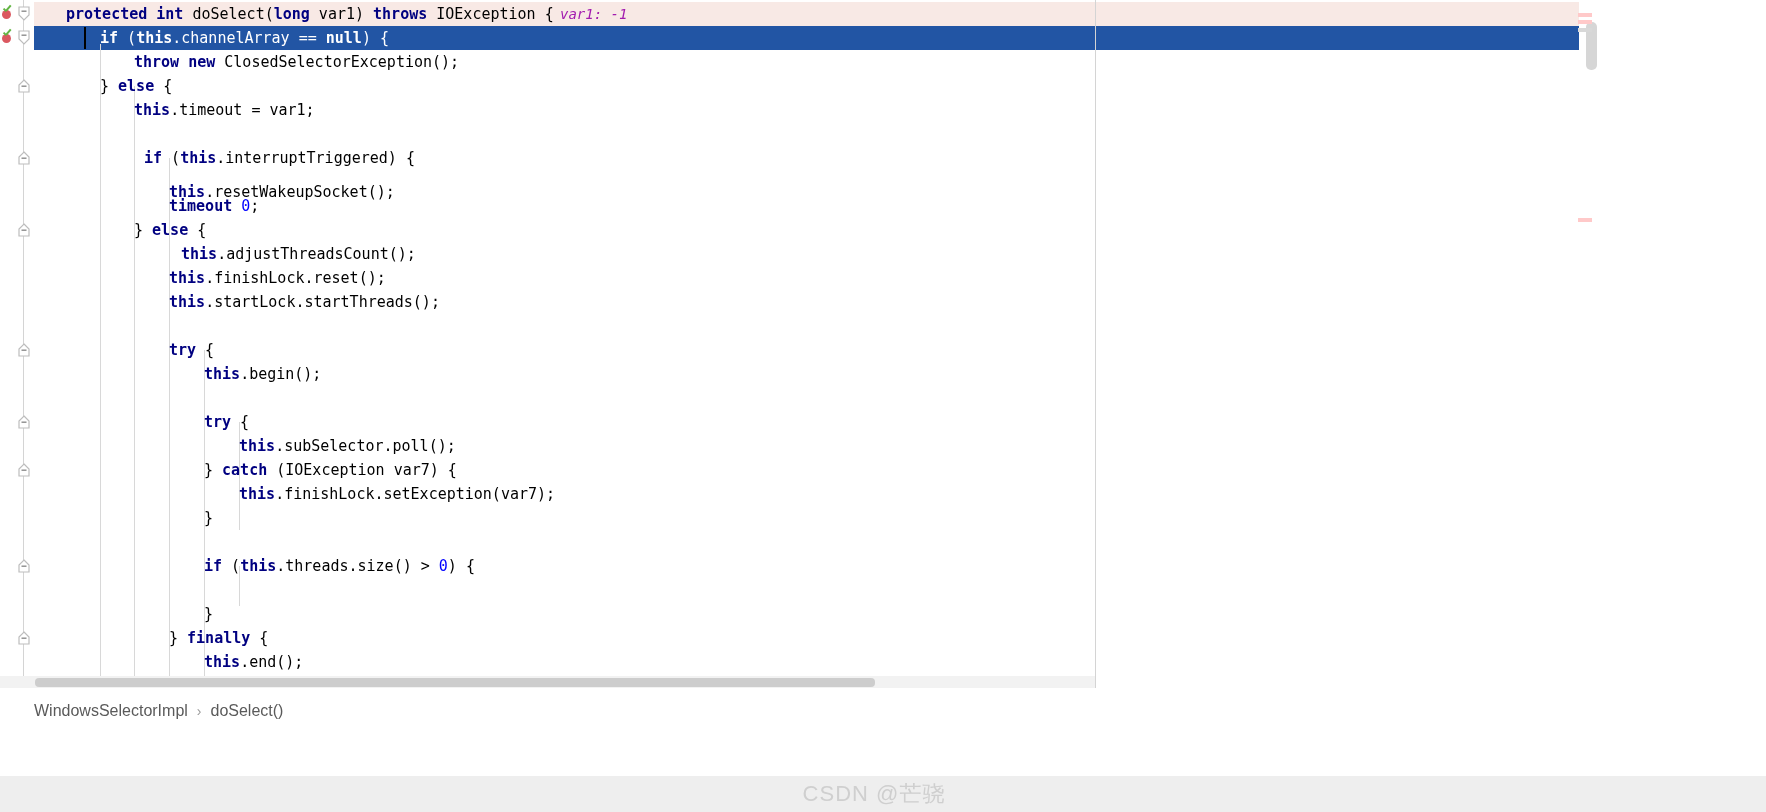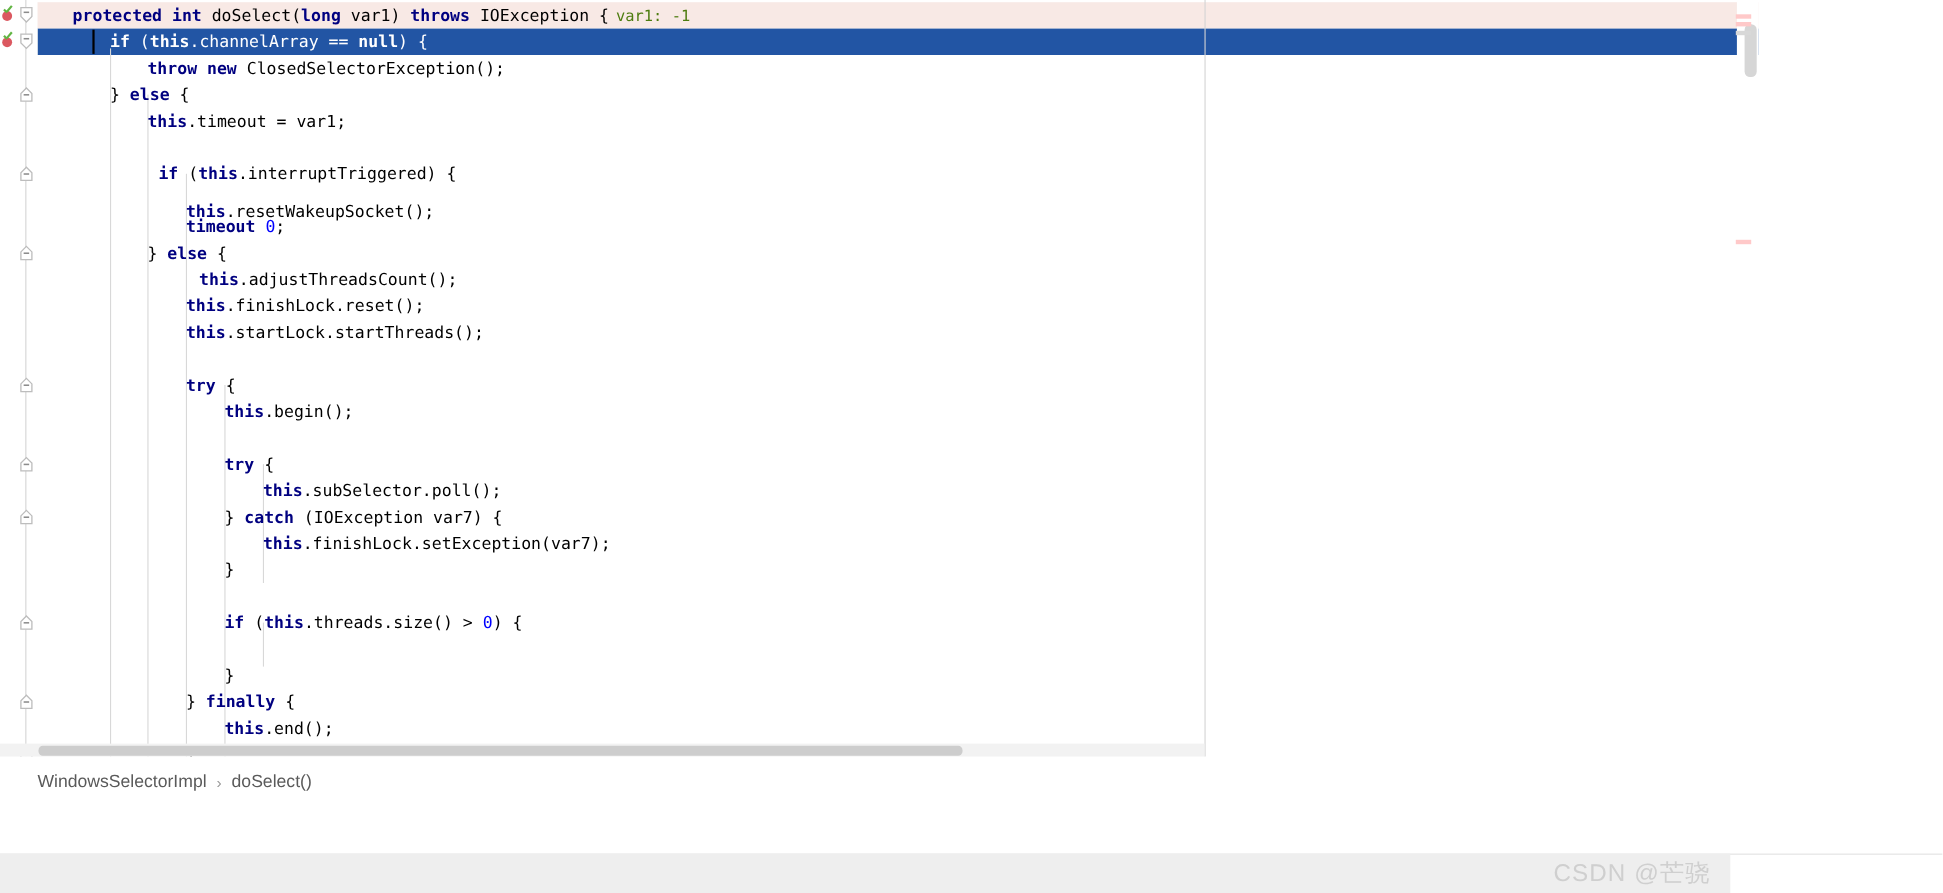--- a/index.html
+++ b/index.html
@@ -155,21 +155,22 @@
     font-size: 15px;
     color: #000000;
   }
   .kw  { color: #000080; font-weight: bold; }
   .num { color: #0000ff; }
   .plain { color: #000000; }
   .onsel { color: #ffffff; }
   .onsel .kw { color: #ffffff; font-weight: bold; }
 
   .hint {
-    color: #4d7c0f;
+    font-style: italic;
+    color: #a21caf;
     font-size: 14px;
   }
   .hint-onsel {
     font-style: italic;
     color: #c6d4e8;
     font-size: 14px;
   }
 
   
   .hscroll-track {
@@ -239,26 +240,26 @@
     font-size: 14px;
     color: #9a9a9a;
     margin: 0 9px;
   }
 
   
   .watermark-bar {
     position: absolute;
     left: 0;
     top: 776px;
-    width: 1573px;
+    width: 1766px;
     height: 36px;
     background: #eeeeee;
     display: flex;
     align-items: center;
-    justify-content: flex-end;
+    justify-content: center;
     padding-right: 18px;
     box-sizing: border-box;
   }
   .watermark {
     font-family: "Liberation Sans", sans-serif;
     font-size: 22px;
     color: #cfcfcf;
     letter-spacing: 1px;
   }
   .wm-sep {

